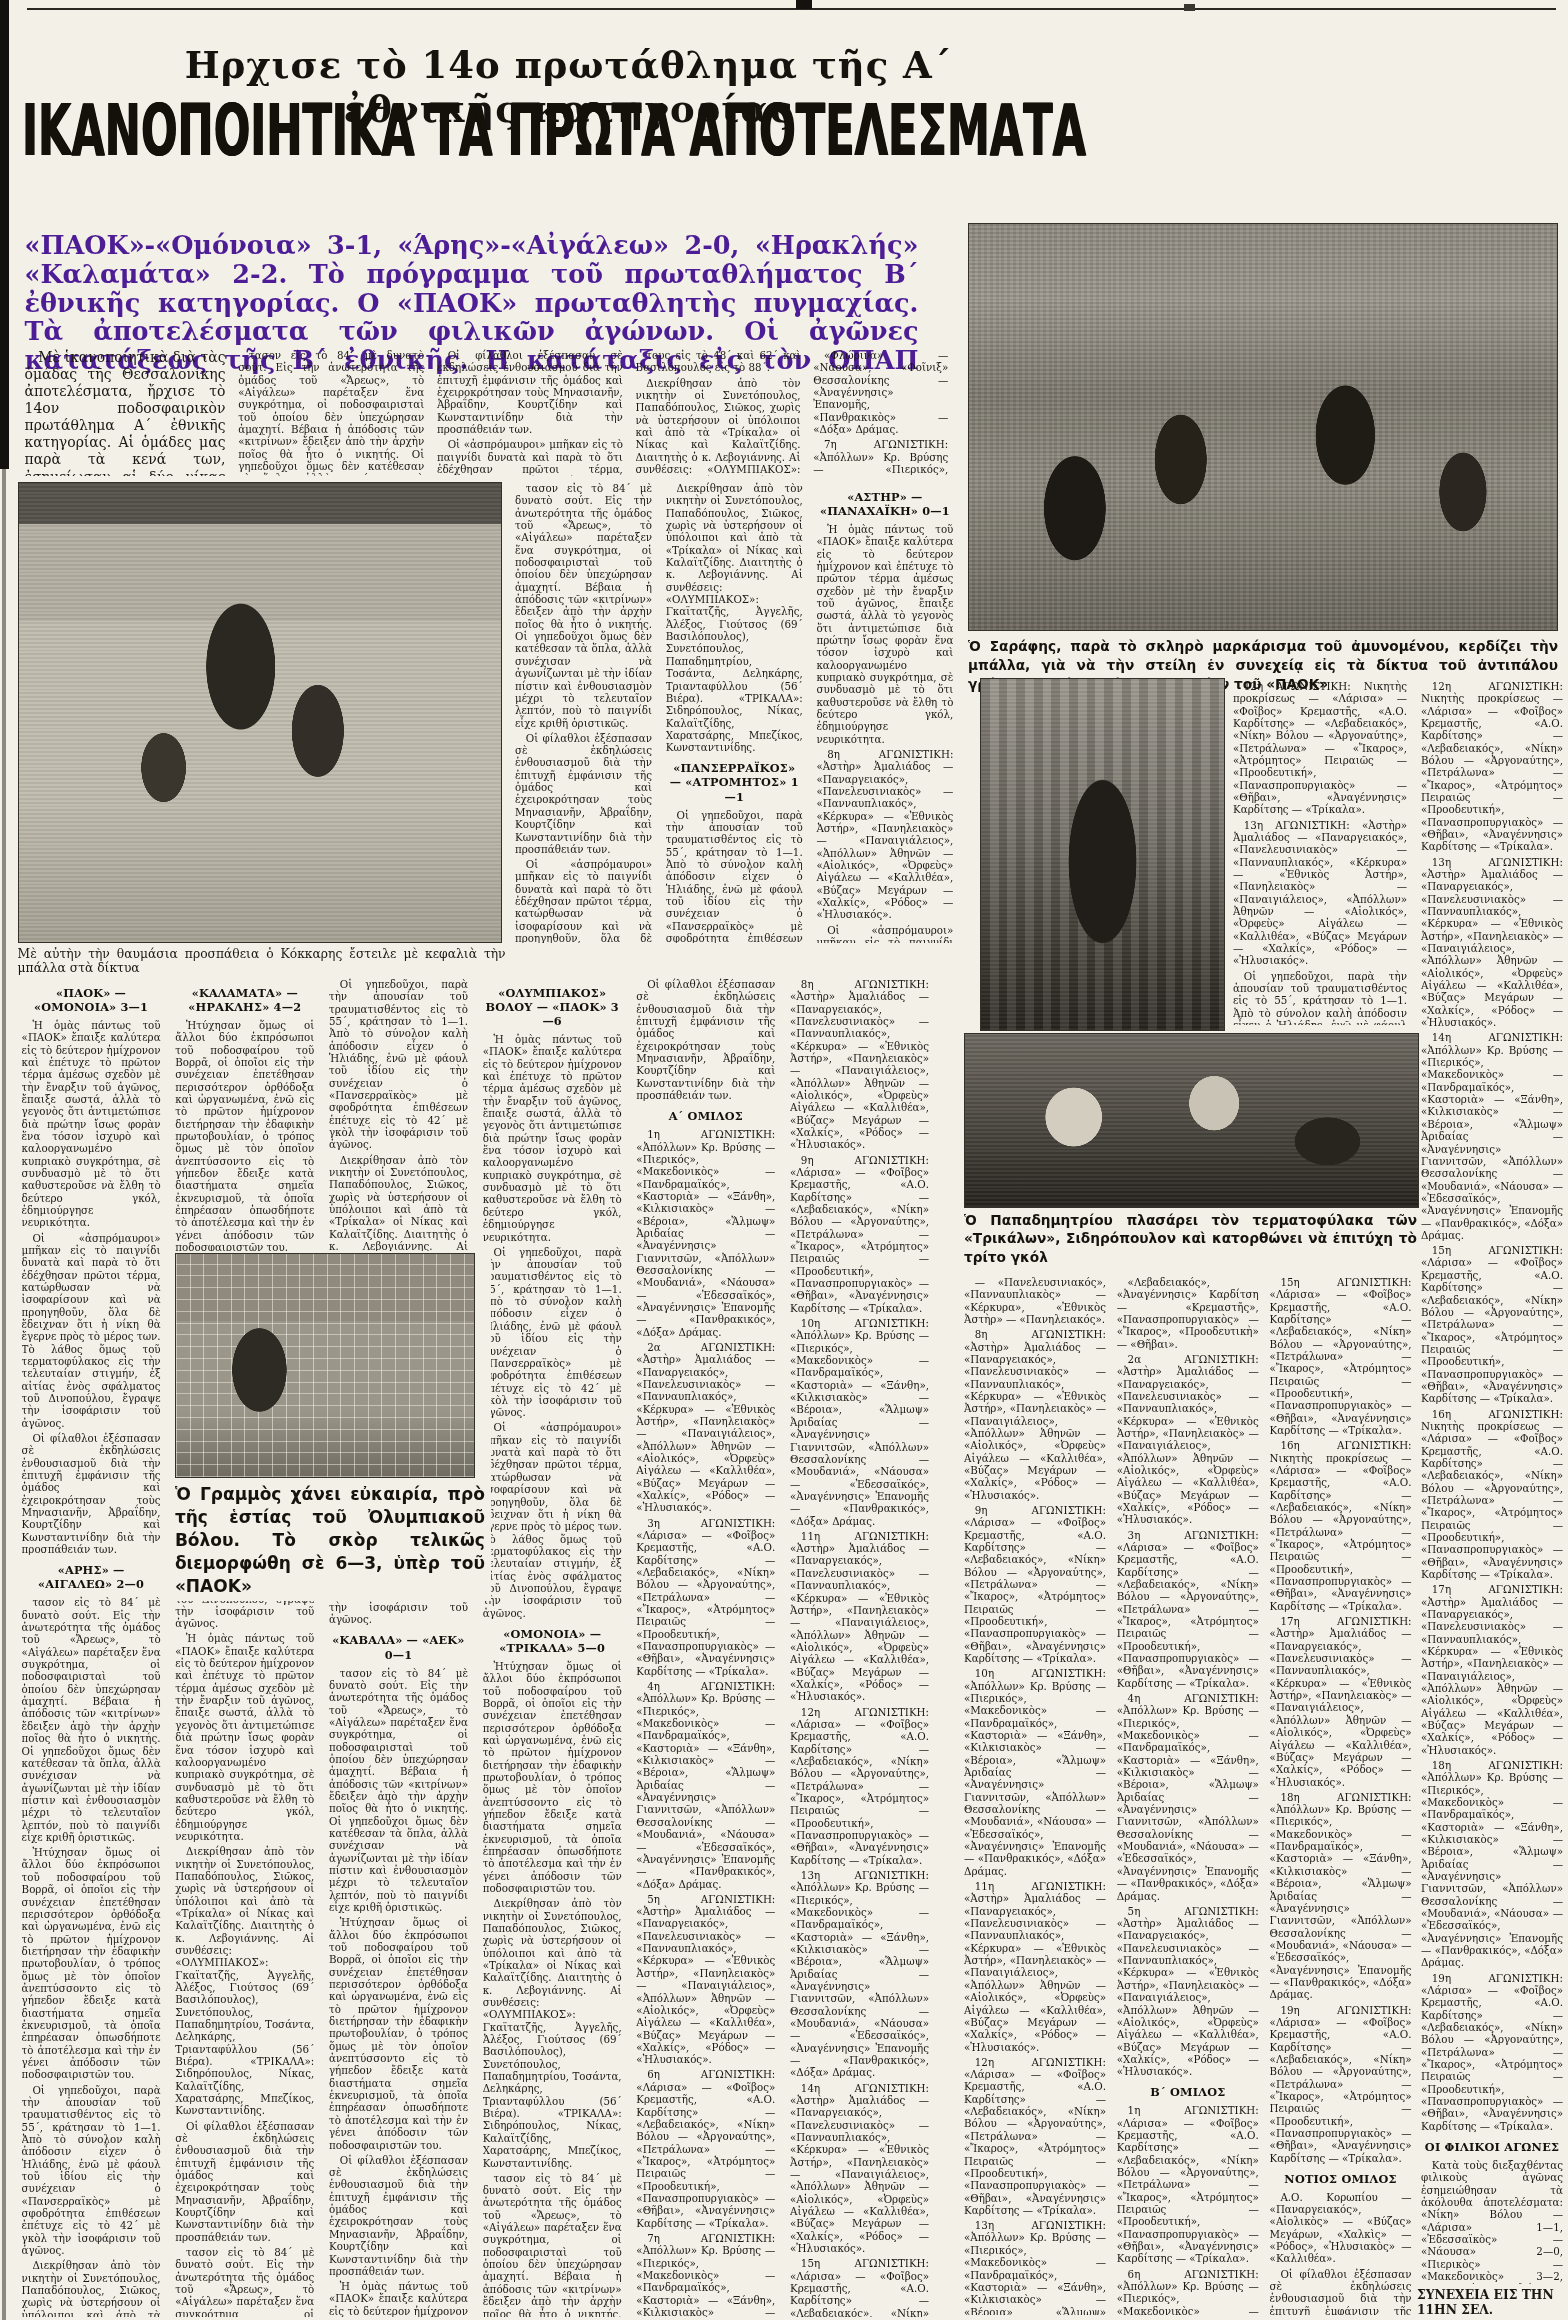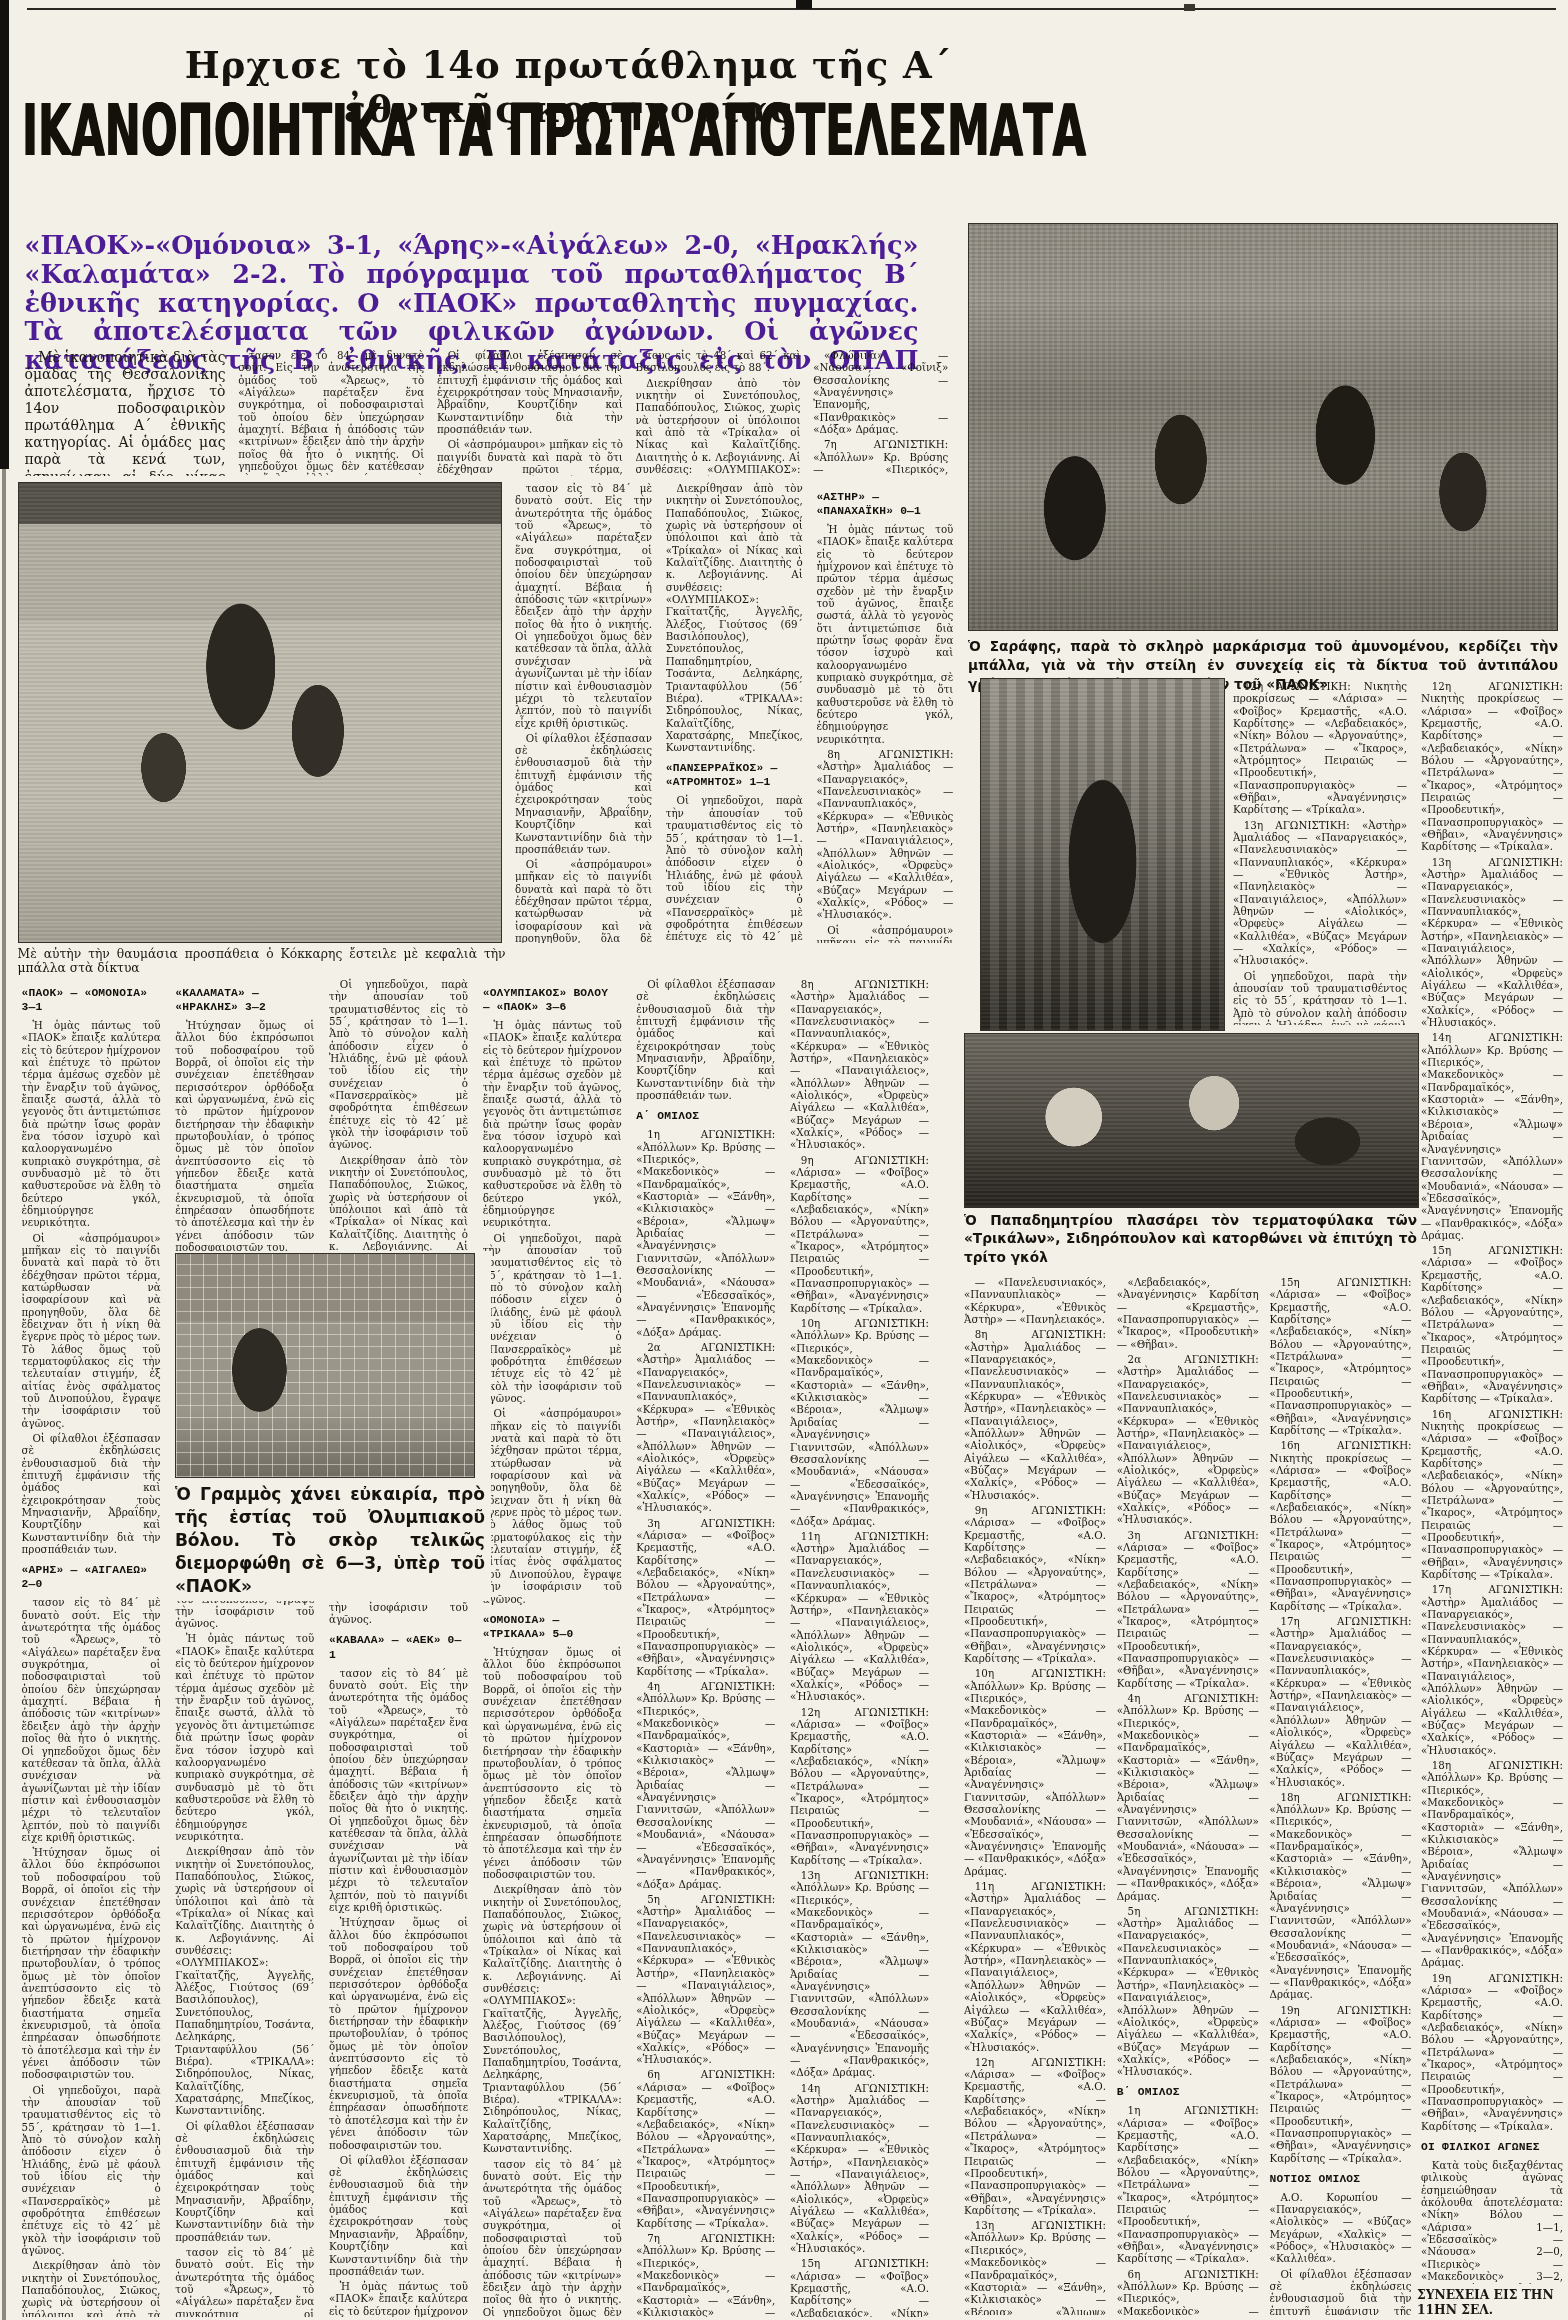--- a/index.html
+++ b/index.html
@@ -73,22 +73,22 @@
   .lowerright{left:964px;top:1276px;width:451px;height:1039px;gap:10.8px;}
   .col{overflow:hidden;}
   .w205{width:201px;} .w190{width:186px;} .w168{width:165px;} .w138{width:135px;}
   .w142{width:139px;} .w140{width:137px;} .w145{width:142px;}
   .colRA{position:absolute;left:1233px;top:680px;width:174px;height:345px;}
   .colR4{position:absolute;left:1421px;top:680px;width:142px;height:1635px;}
 
   .para{font-size:10.3px;line-height:1.2;text-align:justify;text-indent:10.8px;margin:0 0 2.9px 0;
     color:#1b1814;overflow-wrap:break-word;}
   .big{font-size:14px;line-height:1.22;text-indent:13.7px;}
-  .sub{font-weight:bold;font-size:11.3px;line-height:1.25;text-align:left;text-indent:0;
-    margin:7.8px 0 4.9px 0;letter-spacing:0.2px;color:#14110d;font-family:Liberation Mono, monospace;}
+  .sub{font-weight:bold;font-size:11.3px;line-height:1.25;text-align:center;text-indent:0;
+    margin:7.8px 0 4.9px 0;letter-spacing:0.2px;color:#14110d;}
 
   .continuation{position:absolute;left:1417px;top:2284px;width:147px;background:#f3f0e8;z-index:4;
     font-weight:bold;font-size:12.3px;padding:2.9px 0;}
 </style>
 </head>
 <body>
 
 <div class="sheet">
 
   <div class="edge-bar"></div>
@@ -157,21 +157,21 @@
         <div class="para">Ἡ ὁμὰς πάντως τοῦ «ΠΑΟΚ» ἔπαιξε καλύτερα εἰς τὸ δεύτερον ἡμίχρονον καὶ ἐπέτυχε τὸ πρῶτον τέρμα ἀμέσως σχεδὸν μὲ τὴν ἔναρξιν τοῦ ἀγῶνος, ἔπαιξε σωστά, ἀλλὰ τὸ γεγονὸς ὅτι ἀντιμετώπισε διὰ πρώτην ἴσως φορὰν ἕνα τόσον ἰσχυρὸ καὶ καλοοργανωμένο κυπριακὸ συγκρότημα, σὲ συνδυασμὸ μὲ τὸ ὅτι καθυστεροῦσε νὰ ἔλθη τὸ δεύτερο γκόλ, ἐδημιούργησε νευρικότητα.</div>
         <div class="para">Οἱ «ἀσπρόμαυροι» μπῆκαν εἰς τὸ παιγνίδι δυνατὰ καὶ παρὰ τὸ ὅτι ἐδέχθησαν πρῶτοι τέρμα, κατώρθωσαν νὰ ἰσοφαρίσουν καὶ νὰ προηγηθοῦν, ὅλα δὲ ἔδειχναν ὅτι ἡ νίκη θὰ ἔγερνε πρὸς τὸ μέρος των. Τὸ λάθος ὅμως τοῦ τερματοφύλακος εἰς τὴν τελευταίαν στιγμήν, ἐξ αἰτίας ἑνὸς σφάλματος τοῦ Δινοπούλου, ἔγραψε τὴν ἰσοφάρισιν τοῦ ἀγῶνος.</div>
         <div class="para">Οἱ φίλαθλοι ἐξέσπασαν σὲ ἐκδηλώσεις ἐνθουσιασμοῦ διὰ τὴν ἐπιτυχῆ ἐμφάνισιν τῆς ὁμάδος καὶ ἐχειροκρότησαν τοὺς Μηνασιανῆν, Ἀβραΐδην, Κουρτζίδην καὶ Κωνσταντινίδην διὰ τὴν προσπάθειάν των.</div>
         <div class="sub">«ΑΡΗΣ» — «ΑΙΓΑΛΕΩ» 2—0</div>
         <div class="para">τασον εἰς τὸ 84΄ μὲ δυνατὸ σούτ. Εἰς τὴν ἀνωτερότητα τῆς ὁμάδος τοῦ «Ἄρεως», τὸ «Αἰγάλεω» παρέταξεν ἕνα συγκρότημα, οἱ ποδοσφαιρισταὶ τοῦ ὁποίου δὲν ὑπεχώρησαν ἀμαχητί. Βέβαια ἡ ἀπόδοσις τῶν «κιτρίνων» ἔδειξεν ἀπὸ τὴν ἀρχὴν ποῖος θὰ ἦτο ὁ νικητής. Οἱ γηπεδοῦχοι ὅμως δὲν κατέθεσαν τὰ ὅπλα, ἀλλὰ συνέχισαν νὰ ἀγωνίζωνται μὲ τὴν ἰδίαν πίστιν καὶ ἐνθουσιασμὸν μέχρι τὸ τελευταῖον λεπτόν, ποὺ τὸ παιγνίδι εἶχε κριθῆ ὁριστικῶς.</div>
         <div class="para">Ἠτύχησαν ὅμως οἱ ἄλλοι δύο ἐκπρόσωποι τοῦ ποδοσφαίρου τοῦ Βορρᾶ, οἱ ὁποῖοι εἰς τὴν συνέχειαν ἐπετέθησαν περισσότερον ὀρθόδοξα καὶ ὠργανωμένα, ἐνῶ εἰς τὸ πρῶτον ἡμίχρονον διετήρησαν τὴν ἐδαφικὴν πρωτοβουλίαν, ὁ τρόπος ὅμως μὲ τὸν ὁποῖον ἀνεπτύσσοντο εἰς τὸ γήπεδον ἔδειξε κατὰ διαστήματα σημεῖα ἐκνευρισμοῦ, τὰ ὁποῖα ἐπηρέασαν ὁπωσδήποτε τὸ ἀποτέλεσμα καὶ τὴν ἐν γένει ἀπόδοσιν τῶν ποδοσφαιριστῶν του.</div>
         <div class="para">Οἱ γηπεδοῦχοι, παρὰ τὴν ἀπουσίαν τοῦ τραυματισθέντος εἰς τὸ 55΄, κράτησαν τὸ 1—1. Ἀπὸ τὸ σύνολον καλὴ ἀπόδοσιν εἶχεν ὁ Ἡλιάδης, ἐνῶ μὲ φάουλ τοῦ ἰδίου εἰς τὴν συνέχειαν ὁ «Πανσερραϊκὸς» μὲ σφοδρότητα ἐπιθέσεων ἐπέτυχε εἰς τὸ 42΄ μὲ γκὸλ τὴν ἰσοφάρισιν τοῦ ἀγῶνος.</div>
         <div class="para">Διεκρίθησαν ἀπὸ τὸν νικητὴν οἱ Συνετόπουλος, Παπαδόπουλος, Σιῶκος, χωρὶς νὰ ὑστερήσουν οἱ ὑπόλοιποι καὶ ἀπὸ τὰ «Τρίκαλα» οἱ Νίκας καὶ Καλαϊτζίδης. Διαιτητὴς ὁ κ. Λεβογιάννης. Αἱ συνθέσεις: «ΟΛΥΜΠΙΑΚΟΣ»: Γκαϊτατζῆς, Ἀγγελῆς, Ἀλέξος, Γιούτσος (69΄ Βασιλόπουλος), Συνετόπουλος, Παπαδημητρίου, Τοσάντα, Δεληκάρης, Τριανταφύλλου (56΄ Βιέρα). «ΤΡΙΚΑΛΑ»: Σιδηρόπουλος, Νίκας, Καλαϊτζίδης, Χαρατσάρης, Μπεζίκος, Κωνσταντινίδης.</div>
       </div>
     <div class="col w142">
-        <div class="sub">«ΚΑΛΑΜΑΤΑ» — «ΗΡΑΚΛΗΣ» 3—2</div>
+        <div class="sub">«ΚΑΛΑΜΑΤΑ» — «ΗΡΑΚΛΗΣ» 4—2</div>
         <div class="para">Ἠτύχησαν ὅμως οἱ ἄλλοι δύο ἐκπρόσωποι τοῦ ποδοσφαίρου τοῦ Βορρᾶ, οἱ ὁποῖοι εἰς τὴν συνέχειαν ἐπετέθησαν περισσότερον ὀρθόδοξα καὶ ὠργανωμένα, ἐνῶ εἰς τὸ πρῶτον ἡμίχρονον διετήρησαν τὴν ἐδαφικὴν πρωτοβουλίαν, ὁ τρόπος ὅμως μὲ τὸν ὁποῖον ἀνεπτύσσοντο εἰς τὸ γήπεδον ἔδειξε κατὰ διαστήματα σημεῖα ἐκνευρισμοῦ, τὰ ὁποῖα ἐπηρέασαν ὁπωσδήποτε τὸ ἀποτέλεσμα καὶ τὴν ἐν γένει ἀπόδοσιν τῶν ποδοσφαιριστῶν του.</div>
         <div class="para">Οἱ γηπεδοῦχοι, παρὰ τὴν ἀπουσίαν τοῦ τραυματισθέντος εἰς τὸ 55΄, κράτησαν τὸ 1—1. Ἀπὸ τὸ σύνολον καλὴ ἀπόδοσιν εἶχεν ὁ Ἡλιάδης, ἐνῶ μὲ φάουλ τοῦ ἰδίου εἰς τὴν συνέχειαν ὁ «Πανσερραϊκὸς» μὲ σφοδρότητα ἐπιθέσεων ἐπέτυχε εἰς τὸ 42΄ μὲ γκὸλ τὴν ἰσοφάρισιν τοῦ ἀγῶνος.</div>
         <div class="para">Οἱ «ἀσπρόμαυροι» μπῆκαν εἰς τὸ παιγνίδι δυνατὰ καὶ παρὰ τὸ ὅτι ἐδέχθησαν πρῶτοι τέρμα, κατώρθωσαν νὰ ἰσοφαρίσουν καὶ νὰ προηγηθοῦν, ὅλα δὲ ἔδειχναν ὅτι ἡ νίκη θὰ ἔγερνε πρὸς τὸ μέρος των. Τὸ λάθος ὅμως τοῦ τερματοφύλακος εἰς τὴν τελευταίαν στιγμήν, ἐξ αἰτίας ἑνὸς σφάλματος τοῦ Δινοπούλου, ἔγραψε τὴν ἰσοφάρισιν τοῦ ἀγῶνος.</div>
         <div class="para">Ἡ ὁμὰς πάντως τοῦ «ΠΑΟΚ» ἔπαιξε καλύτερα εἰς τὸ δεύτερον ἡμίχρονον καὶ ἐπέτυχε τὸ πρῶτον τέρμα ἀμέσως σχεδὸν μὲ τὴν ἔναρξιν τοῦ ἀγῶνος, ἔπαιξε σωστά, ἀλλὰ τὸ γεγονὸς ὅτι ἀντιμετώπισε διὰ πρώτην ἴσως φορὰν ἕνα τόσον ἰσχυρὸ καὶ καλοοργανωμένο κυπριακὸ συγκρότημα, σὲ συνδυασμὸ μὲ τὸ ὅτι καθυστεροῦσε νὰ ἔλθη τὸ δεύτερο γκόλ, ἐδημιούργησε νευρικότητα.</div>
         <div class="para">Διεκρίθησαν ἀπὸ τὸν νικητὴν οἱ Συνετόπουλος, Παπαδόπουλος, Σιῶκος, χωρὶς νὰ ὑστερήσουν οἱ ὑπόλοιποι καὶ ἀπὸ τὰ «Τρίκαλα» οἱ Νίκας καὶ Καλαϊτζίδης. Διαιτητὴς ὁ κ. Λεβογιάννης. Αἱ συνθέσεις: «ΟΛΥΜΠΙΑΚΟΣ»: Γκαϊτατζῆς, Ἀγγελῆς, Ἀλέξος, Γιούτσος (69΄ Βασιλόπουλος), Συνετόπουλος, Παπαδημητρίου, Τοσάντα, Δεληκάρης, Τριανταφύλλου (56΄ Βιέρα). «ΤΡΙΚΑΛΑ»: Σιδηρόπουλος, Νίκας, Καλαϊτζίδης, Χαρατσάρης, Μπεζίκος, Κωνσταντινίδης.</div>
         <div class="para">Οἱ φίλαθλοι ἐξέσπασαν σὲ ἐκδηλώσεις ἐνθουσιασμοῦ διὰ τὴν ἐπιτυχῆ ἐμφάνισιν τῆς ὁμάδος καὶ ἐχειροκρότησαν τοὺς Μηνασιανῆν, Ἀβραΐδην, Κουρτζίδην καὶ Κωνσταντινίδην διὰ τὴν προσπάθειάν των.</div>
         <div class="para">τασον εἰς τὸ 84΄ μὲ δυνατὸ σούτ. Εἰς τὴν ἀνωτερότητα τῆς ὁμάδος τοῦ «Ἄρεως», τὸ «Αἰγάλεω» παρέταξεν ἕνα συγκρότημα, οἱ ποδοσφαιρισταὶ τοῦ ὁποίου δὲν ὑπεχώρησαν ἀμαχητί. Βέβαια ἡ ἀπόδοσις τῶν «κιτρίνων» ἔδειξεν ἀπὸ τὴν ἀρχὴν ποῖος θὰ ἦτο ὁ νικητής. Οἱ γηπεδοῦχοι ὅμως δὲν κατέθεσαν τὰ ὅπλα, ἀλλὰ συνέχισαν νὰ ἀγωνίζωνται μὲ τὴν ἰδίαν πίστιν καὶ ἐνθουσιασμὸν μέχρι τὸ τελευταῖον λεπτόν, ποὺ τὸ παιγνίδι εἶχε κριθῆ ὁριστικῶς.</div>
       </div>
     <div class="col w142">
         <div class="para">Οἱ γηπεδοῦχοι, παρὰ τὴν ἀπουσίαν τοῦ τραυματισθέντος εἰς τὸ 55΄, κράτησαν τὸ 1—1. Ἀπὸ τὸ σύνολον καλὴ ἀπόδοσιν εἶχεν ὁ Ἡλιάδης, ἐνῶ μὲ φάουλ τοῦ ἰδίου εἰς τὴν συνέχειαν ὁ «Πανσερραϊκὸς» μὲ σφοδρότητα ἐπιθέσεων ἐπέτυχε εἰς τὸ 42΄ μὲ γκὸλ τὴν ἰσοφάρισιν τοῦ ἀγῶνος.</div>

